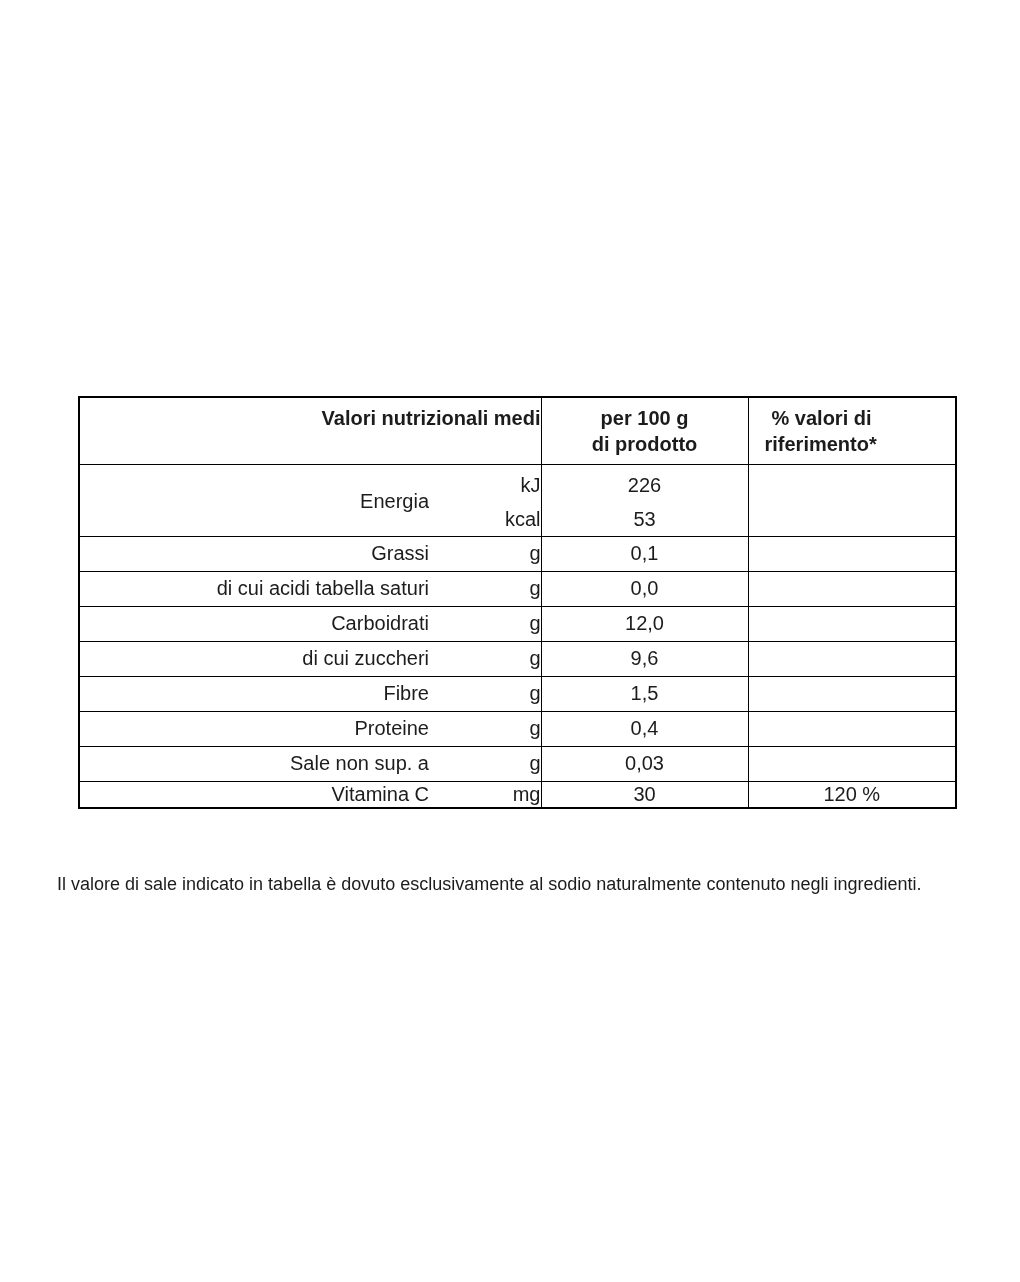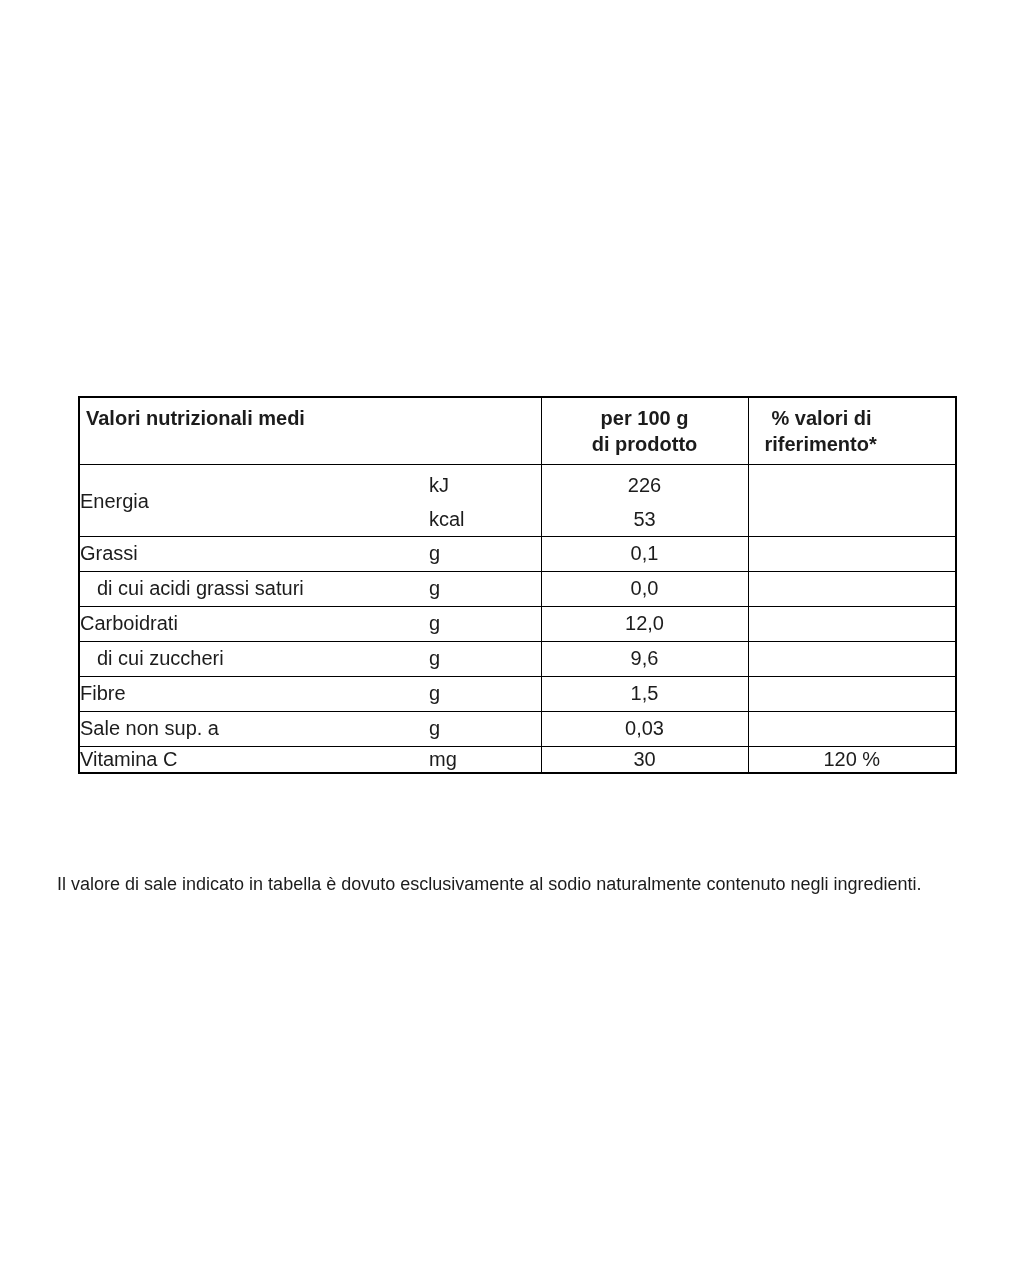--- a/index.html
+++ b/index.html
@@ -31,21 +31,21 @@
 
   
   col.c-label { width: 350px; }
   col.c-unit  { width: 112px; }
   col.c-val   { width: 207px; }
   col.c-ref   { width: 208px; }
 
   th, td {
     padding: 0;
     font-weight: normal;
-    text-align: left;
+    text-align: right;
     vertical-align: middle;
     overflow: hidden;
   }
 
   
   tr.head-row { height: 67px; }
   tr.head-row th {
     vertical-align: top;
     font-weight: bold;
     padding-top: 7px;
@@ -122,21 +122,21 @@
         </td>
         <td class="ref"></td>
       </tr>
       <tr>
         <td class="label">Grassi</td>
         <td class="unit">g</td>
         <td class="value">0,1</td>
         <td class="ref"></td>
       </tr>
       <tr>
-        <td class="label indent">di cui acidi grassi saturi</td>
+        <td class="label indent">di cui acidi tabella saturi</td>
         <td class="unit">g</td>
         <td class="value">0,0</td>
         <td class="ref"></td>
       </tr>
       <tr>
         <td class="label">Carboidrati</td>
         <td class="unit">g</td>
         <td class="value">12,0</td>
         <td class="ref"></td>
       </tr>
@@ -146,20 +146,26 @@
         <td class="value">9,6</td>
         <td class="ref"></td>
       </tr>
       <tr>
         <td class="label">Fibre</td>
         <td class="unit">g</td>
         <td class="value">1,5</td>
         <td class="ref"></td>
       </tr>
       <tr>
+        <td class="label">Proteine</td>
+        <td class="unit">g</td>
+        <td class="value">0,4</td>
+        <td class="ref"></td>
+      </tr>
+      <tr>
         <td class="label">Sale non sup. a</td>
         <td class="unit">g</td>
         <td class="value">0,03</td>
         <td class="ref"></td>
       </tr>
       <tr class="row-last">
         <td class="label">Vitamina C</td>
         <td class="unit">mg</td>
         <td class="value">30</td>
         <td class="ref">120 %</td>

